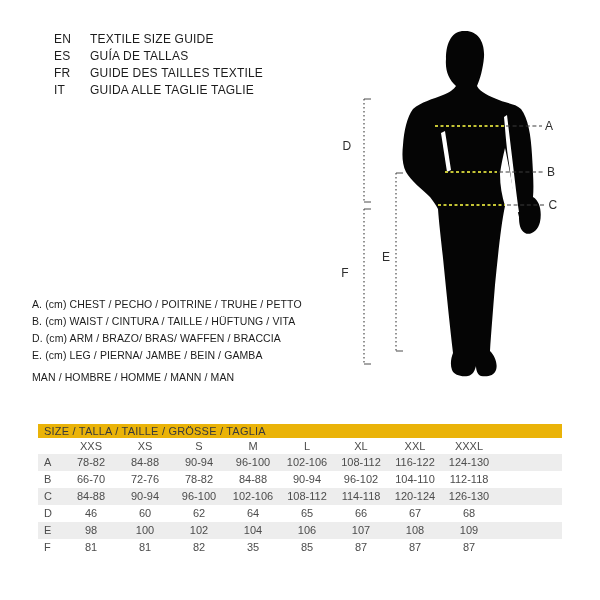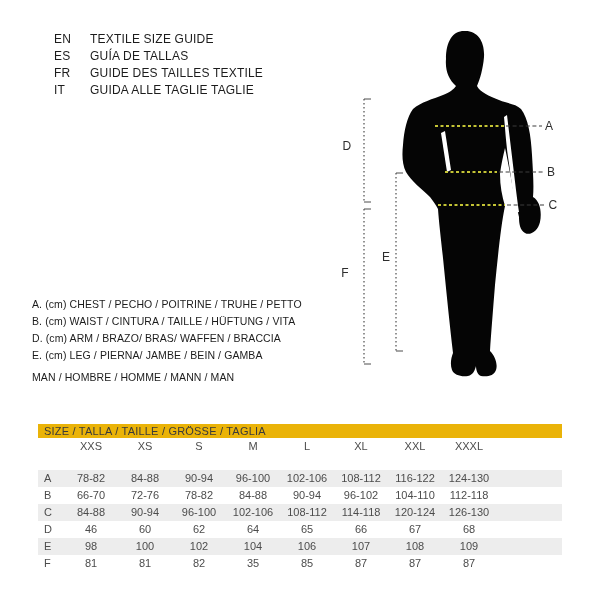--- a/index.html
+++ b/index.html
@@ -22,21 +22,21 @@
   .fig-label{position:absolute;font-size:12px;color:#2d2d2d;transform:translate(-50%,-50%);letter-spacing:.2px;}
 
   
   .measure-list{left:32px;top:296px;font-size:10.5px;line-height:17px;letter-spacing:.1px;white-space:nowrap;}
   .gender-line{margin-top:5px;}
 
   
   .size-table{left:38px;top:424px;width:524px;font-size:11px;color:#4c4c4c;}
   .t-title{height:14px;line-height:14px;background:#eab308;color:#3a3a3a;padding-left:6px;letter-spacing:.2px;}
   .t-row{display:flex;height:17px;line-height:17px;}
-  .t-head{height:32px;line-height:16px;}
+  .t-head{height:16px;line-height:16px;}
   .t-row.stripe{background:#ededed;}
   .t-label{flex:0 0 26px;padding-left:6px;box-sizing:border-box;}
   .t-cell{flex:0 0 54px;text-align:center;}
   .t-fill{flex:1;}
 </style>
 </head>
 <body>
 
 <div class="abs lang-list">
   <div class="lang-row">

